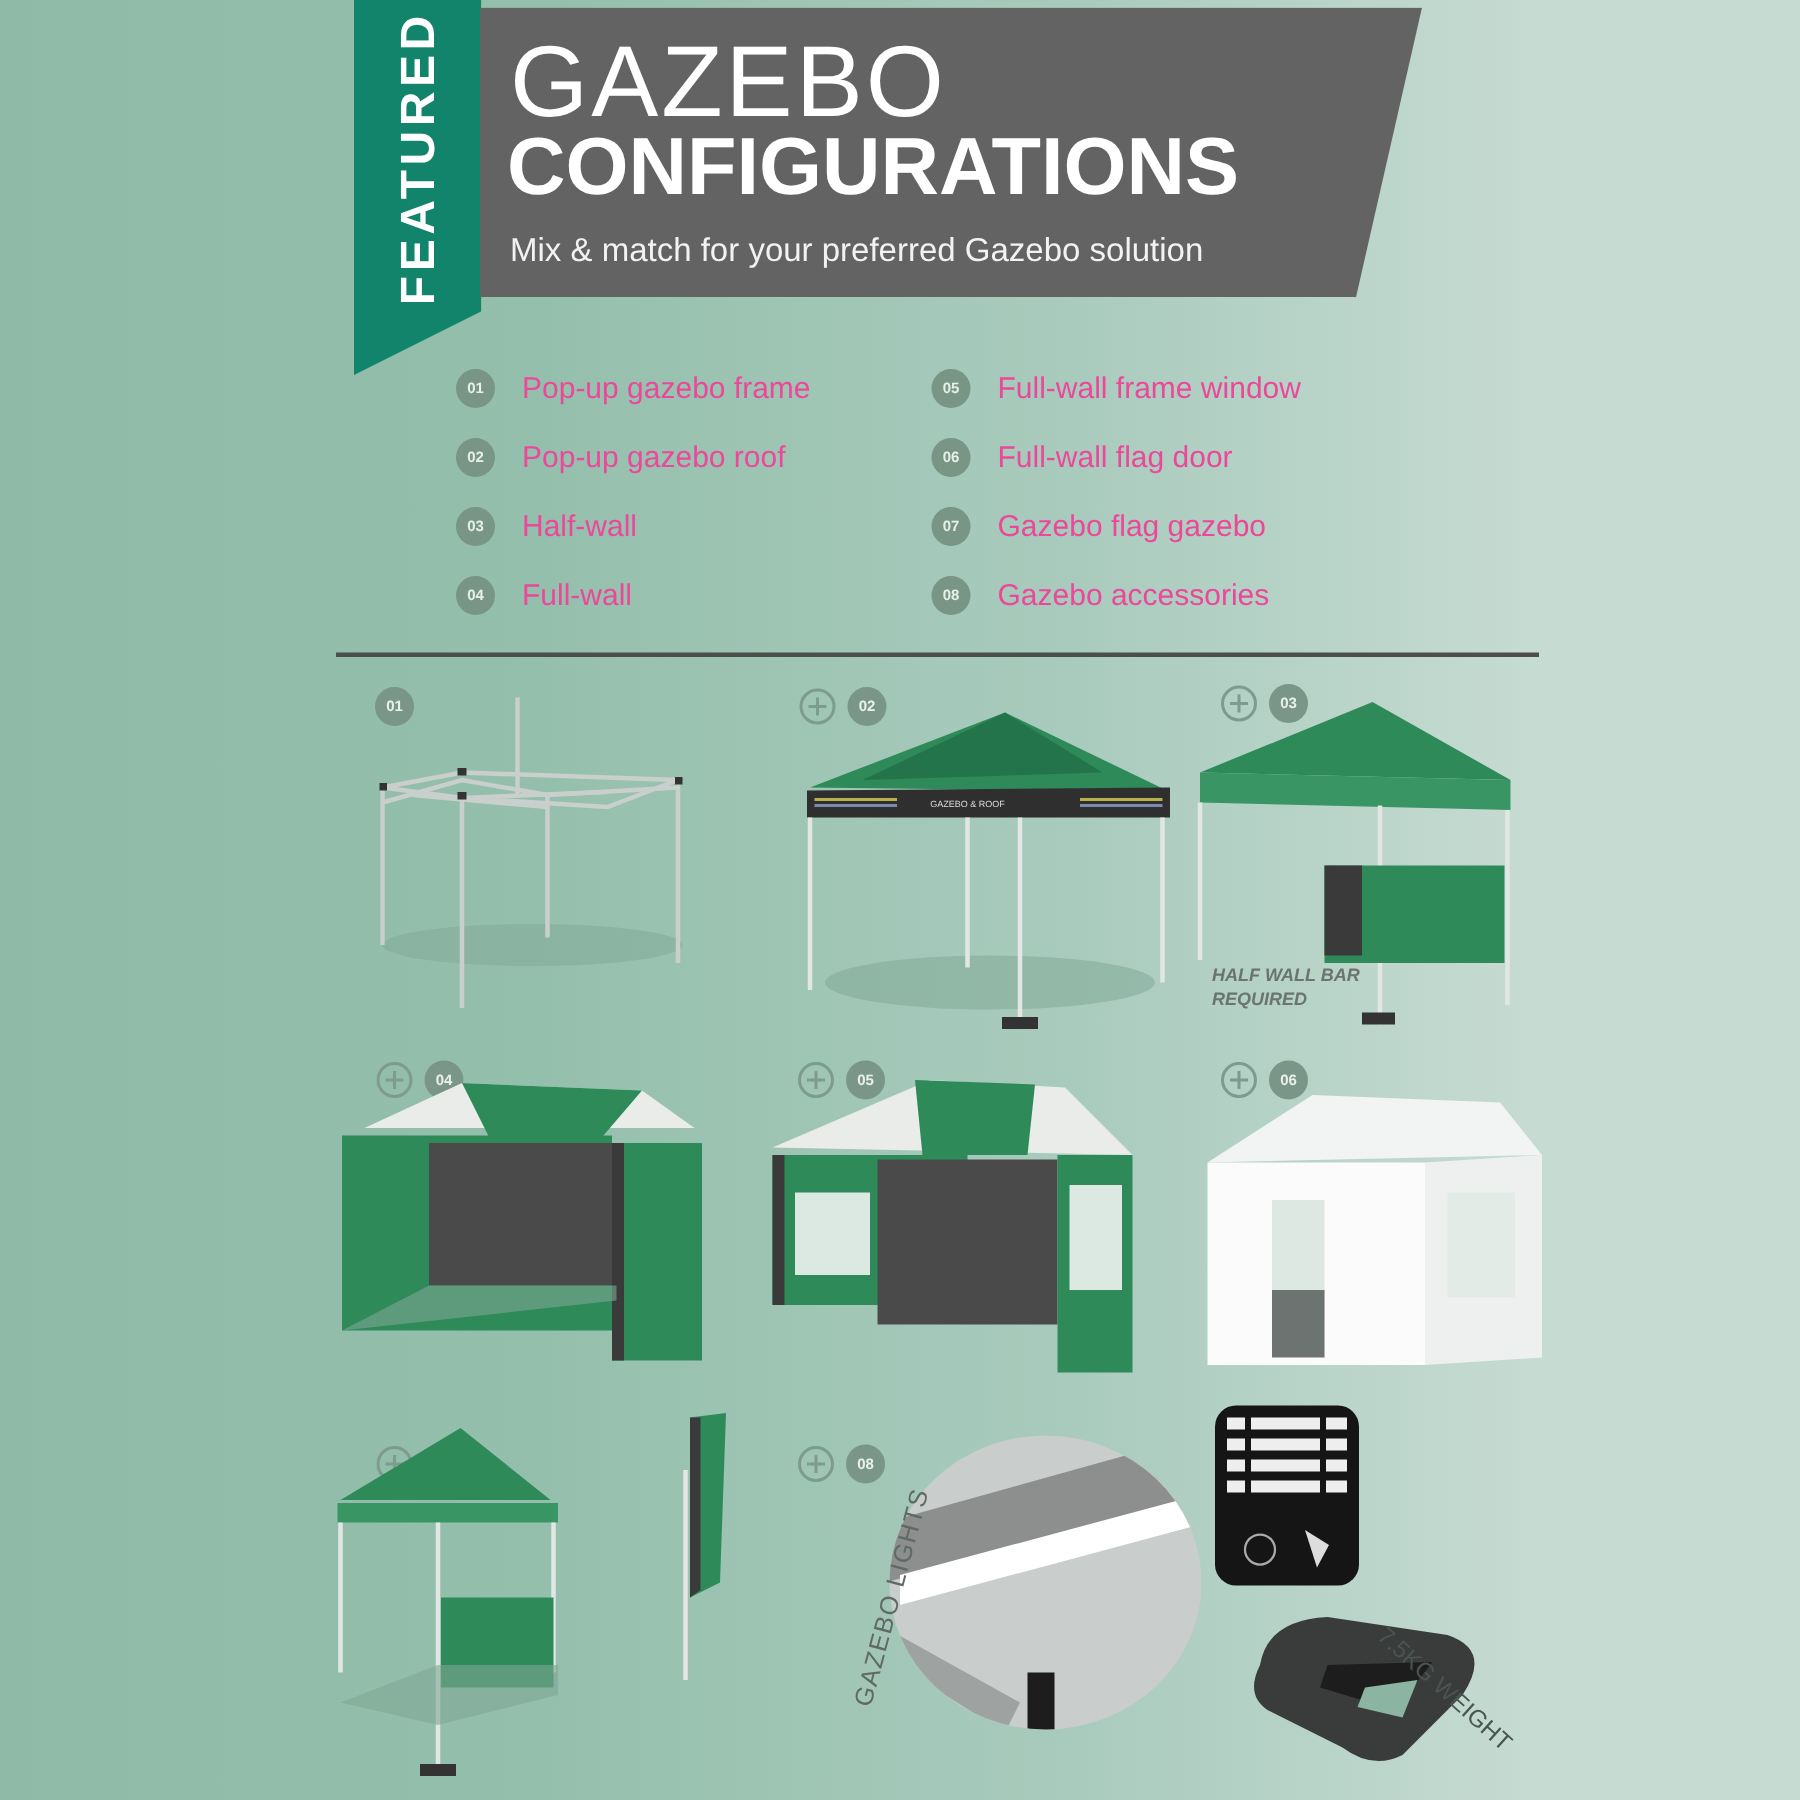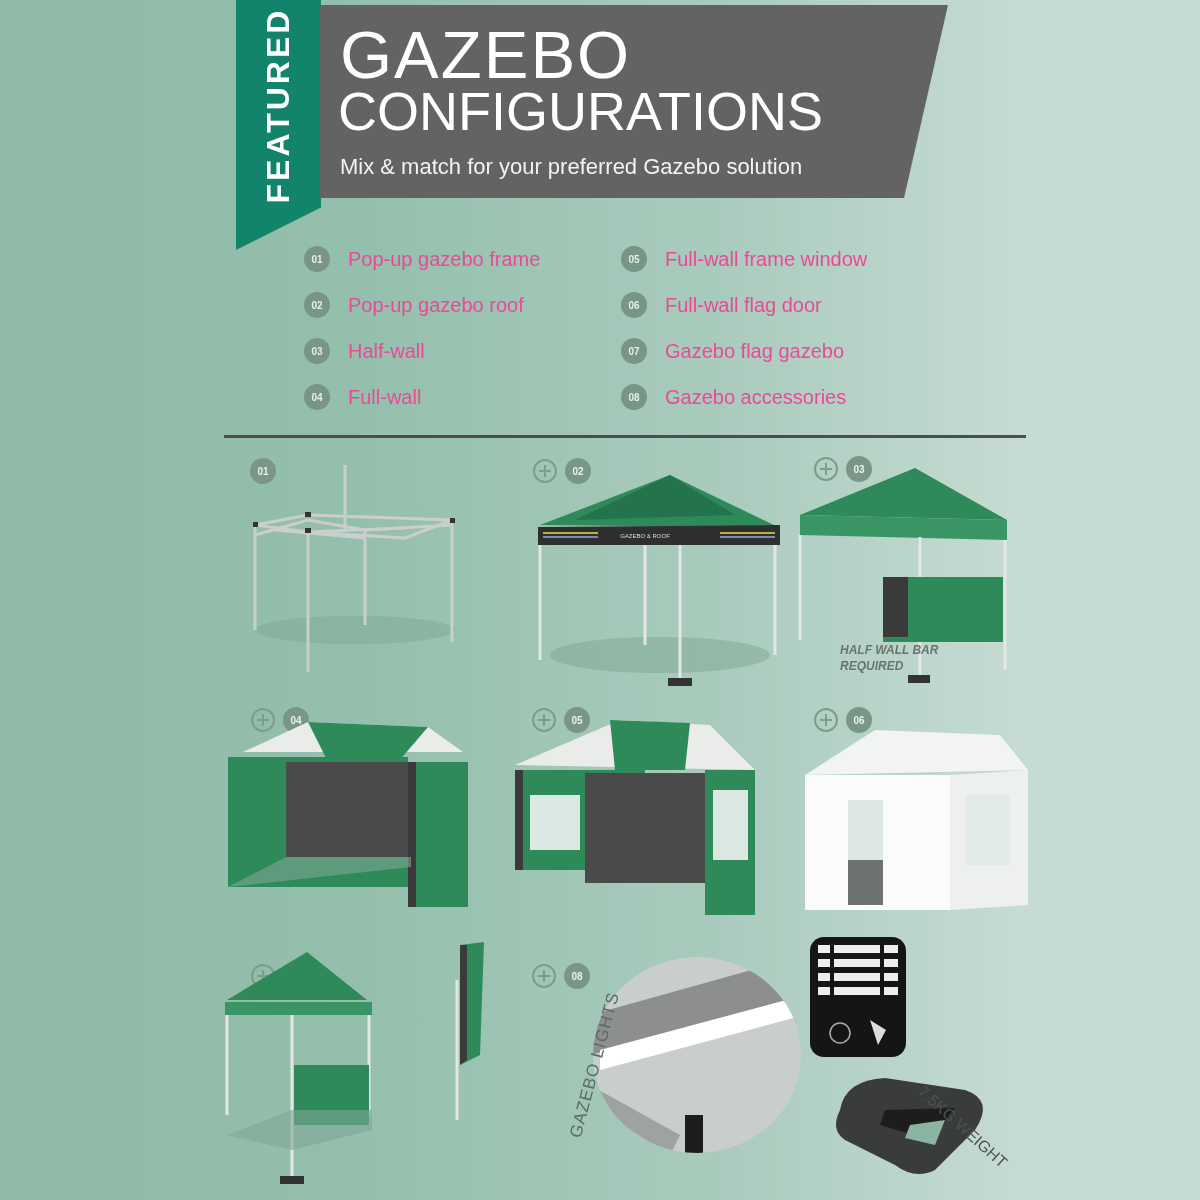--- a/index.html
+++ b/index.html
@@ -8,21 +8,21 @@
     font-family:"Liberation Sans","DejaVu Sans",sans-serif;}
   .abs{position:absolute;}
   
   .ribbon{left:236px;top:0;width:85px;height:250px;background:#13846c;
     clip-path:polygon(0 0,100% 0,100% 83%,0 100%);}
   .ribbon-text{left:236px;top:0;width:85px;height:210px;display:flex;align-items:center;justify-content:center;}
   .ribbon-text span{transform:rotate(-90deg);color:#fff;font-weight:bold;font-size:32px;letter-spacing:3px;white-space:nowrap;}
   .banner{left:320px;top:5px;width:628px;height:193px;background:#636363;
     clip-path:polygon(0 0,100% 0,93% 100%,0 100%);}
   .title1{left:340px;top:16px;color:#fff;font-weight:normal;font-size:67px;letter-spacing:2px;}
-  .title2{left:338px;top:80px;color:#fff;font-size:54px;letter-spacing:0px;}
+  .title2{left:338px;top:80px;color:#fff;font-size:54px;letter-spacing:0px;font-weight:bold;}
   .subtitle{left:340px;top:154px;color:#f2f2f2;font-size:22px;text-align:center;}
   
   .list-item{display:flex;align-items:center;gap:18px;}
   .num{width:26px;height:26px;border-radius:50%;background:#789586;color:#e6efe9;font-size:10px;font-weight:bold;
     display:flex;align-items:center;justify-content:center;}
   .list-label{color:#ec4899;font-size:20px;}
   .divider{left:224px;top:435px;width:802px;height:3px;background:#4b4e4c;}
   
   .badge-row{display:flex;align-items:center;gap:8px;}
   .plus{width:24px;height:24px;border-radius:50%;border:2px solid #7d9c8e;position:relative;box-sizing:border-box;}
@@ -160,21 +160,21 @@
   <path d="M5 50 L212 55 L212 75 L5 70 Z" fill="#3a9564"></path>
   <g stroke="#e2e6e4" stroke-width="3">
       <line x1="5" y1="70" x2="5" y2="175"></line>
       <line x1="125" y1="72" x2="125" y2="218"></line>
       <line x1="210" y1="75" x2="210" y2="205"></line>
     </g>
   <rect x="88" y="112" width="120" height="65" fill="#2f8a5a"></rect>
   <rect x="88" y="112" width="25" height="60" fill="#3a3a3a"></rect>
   <rect x="113" y="210" width="22" height="8" fill="#333"></rect>
 </svg>
-<div class="abs note" style="left:808px;top:642px;margin-left:32px;">
+<div class="abs note" style="left:808px;top:642px;">
   <div>HALF WALL BAR</div>
   <div>REQUIRED</div>
 </div>
 
 <svg class="illus" style="left:228px;top:722px;" width="242" height="190" viewBox="0 0 242 190">
   <path d="M15 30 L80 0 L200 5 L235 30 Z" fill="#e9ece9"></path>
   <path d="M80 0 L200 5 L170 40 L100 40 Z" fill="#2f8a5a"></path>
   <rect x="0" y="35" width="180" height="130" fill="#2f8a5a"></rect>
   <rect x="58" y="40" width="125" height="95" fill="#4a4a4a"></rect>
   <rect x="180" y="40" width="60" height="145" fill="#2f8a5a"></rect>

